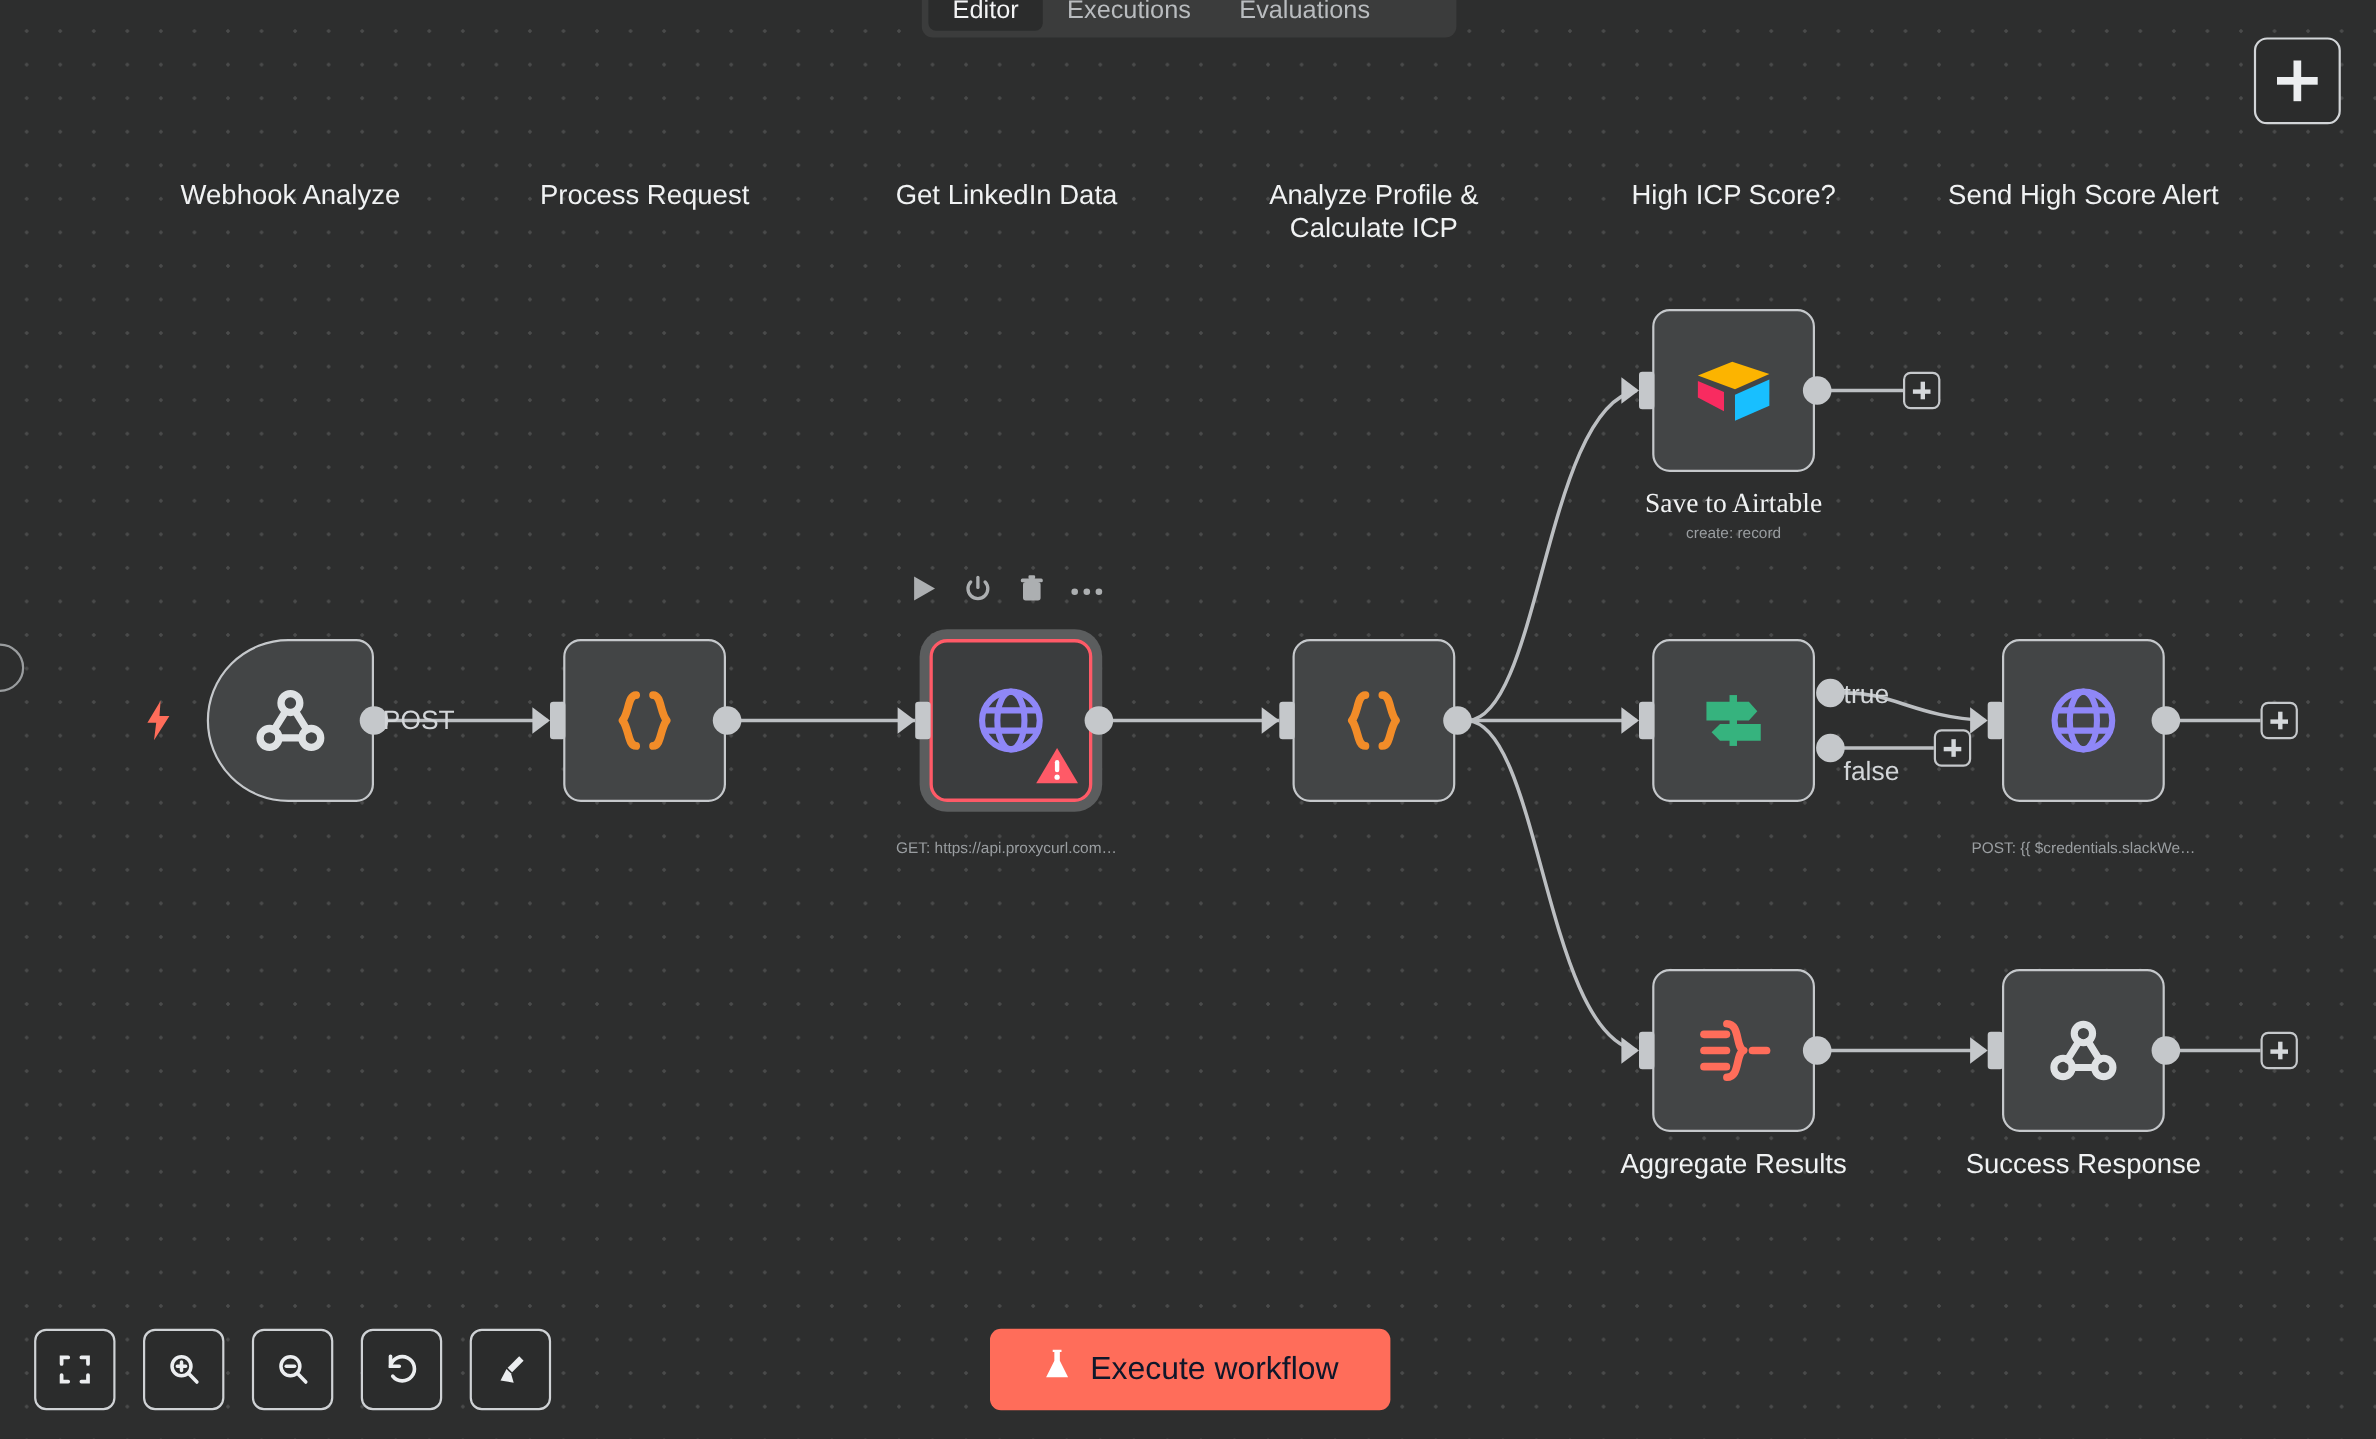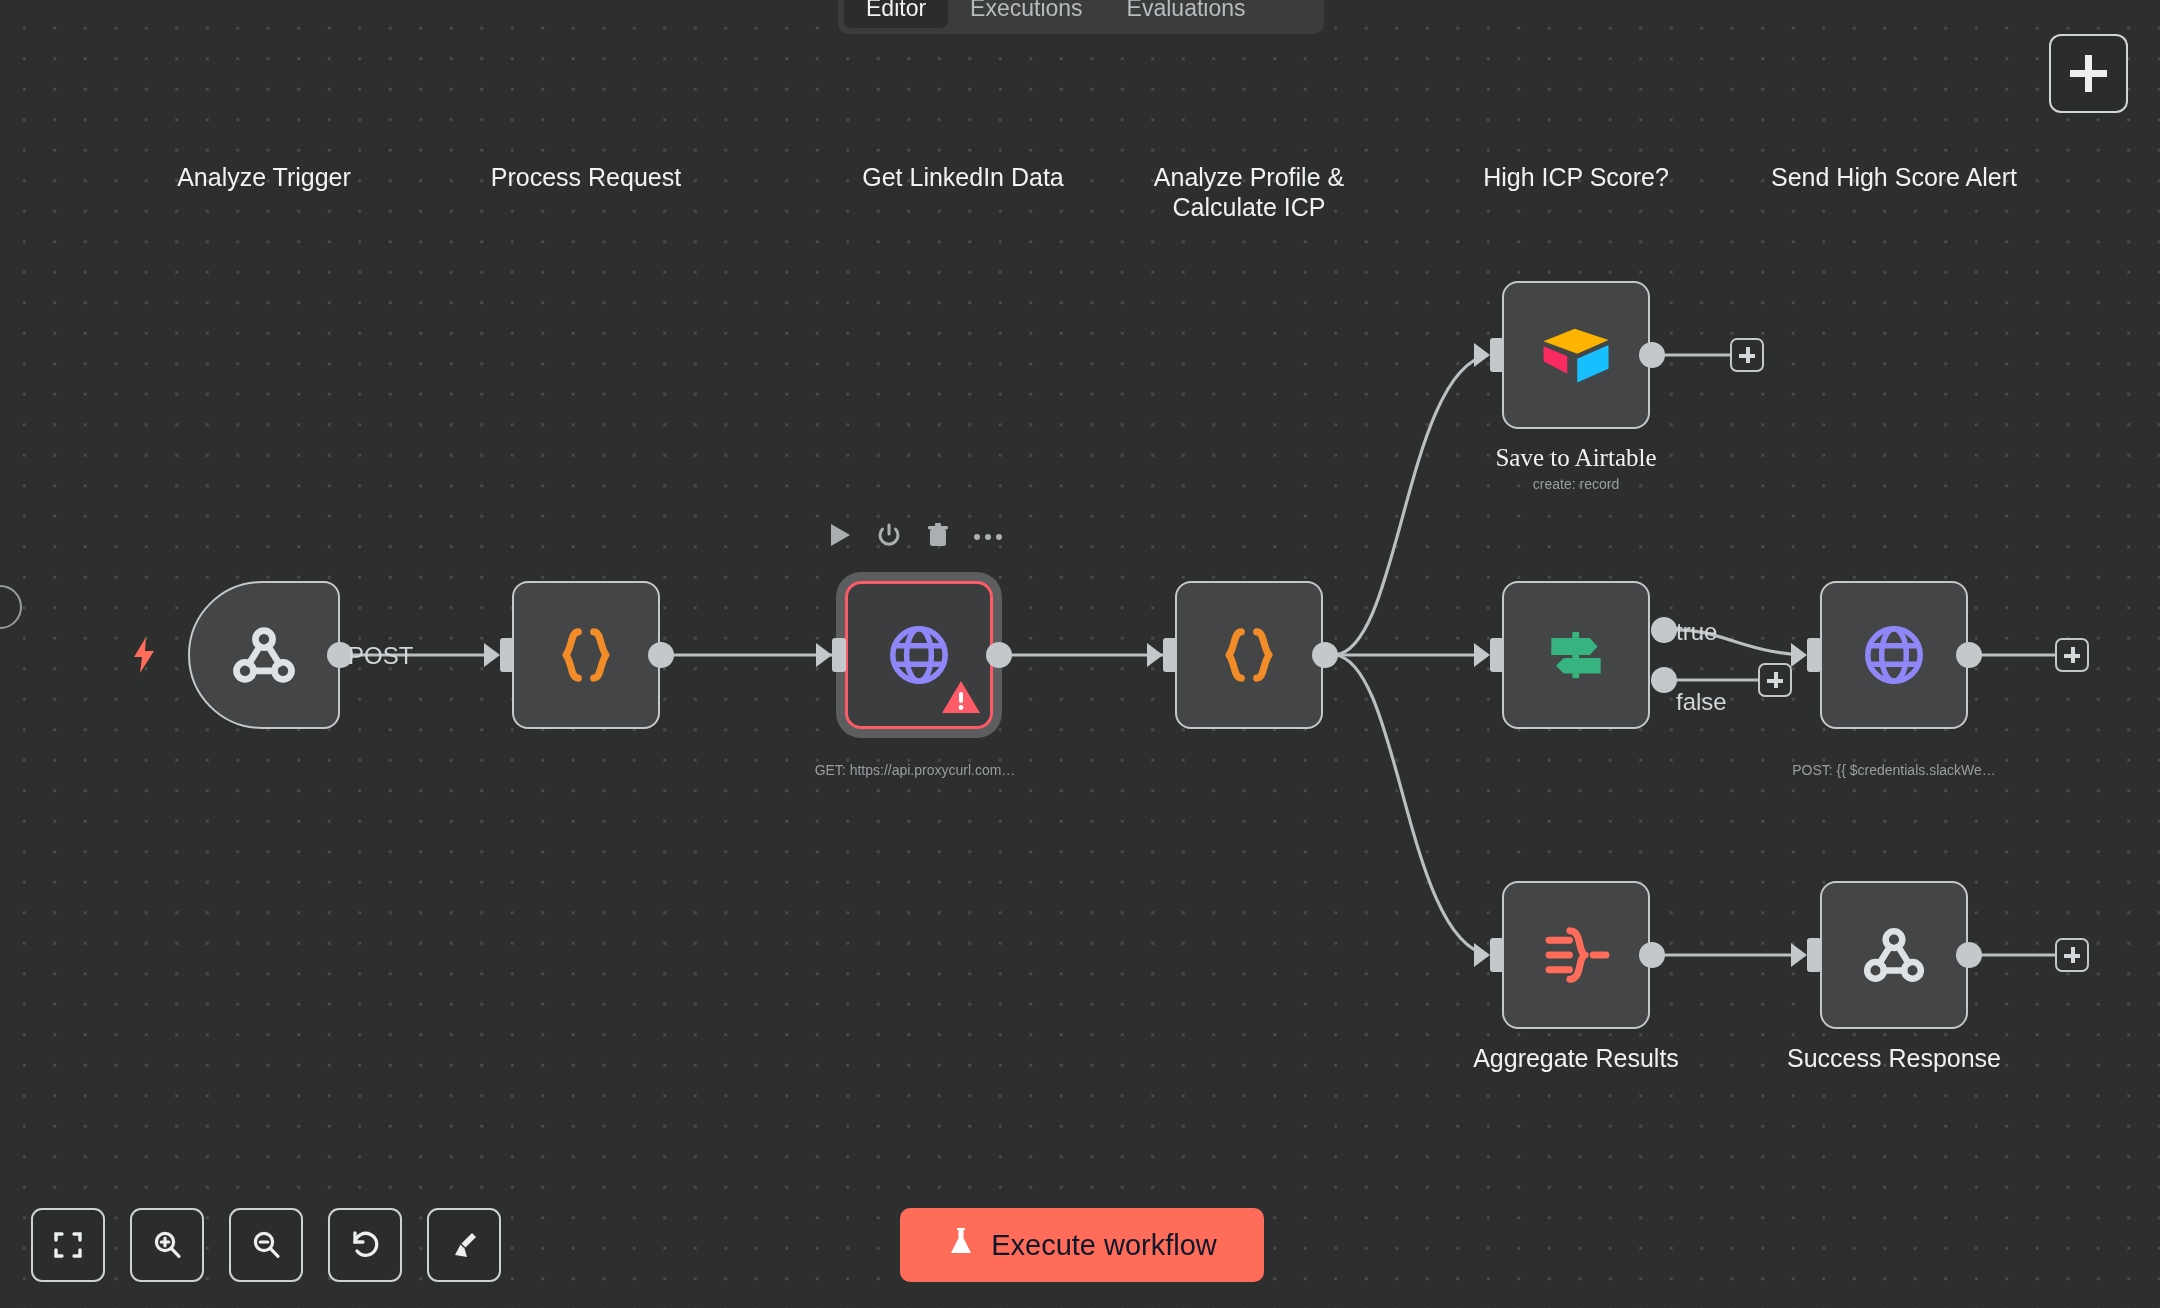--- a/index.html
+++ b/index.html
@@ -301,21 +301,21 @@
         <circle cx="12" cy="34" r="5.4"></circle>
         <circle cx="36" cy="34" r="5.4"></circle>
         <path d="M21.3 18.7 L14.6 29.4"></path>
         <path d="M17.4 34 L30.6 34"></path>
         <path d="M26.8 18.6 L33.5 29.4"></path>
       </g>
     </svg>
   </div>
   <div class="port-out" style="left:327px; top:642px;"></div>
   <span class="port-tag" style="left:348px; top:642px;">POST</span>
-  <div class="node-label" style="left:264px;">Analyze Trigger</div>
+  <div class="node-label" style="left:264px;">Webhook Analyze</div>
 
   <div class="port-in" style="left:500px; top:638px;"></div>
   <div class="node" style="left:512px; top:581px;">
     <svg width="74" height="74" viewBox="0 0 48 48">
       <g fill="none" stroke="#f28c28" stroke-width="4.6" stroke-linecap="round" stroke-linejoin="round">
         <path d="M19 9 C14 9 15 19 11 24 C15 29 14 39 19 39"></path>
         <path d="M29 9 C34 9 33 19 37 24 C33 29 34 39 29 39"></path>
       </g>
     </svg>
   </div>
@@ -333,21 +333,21 @@
     </svg>
     <span class="warn">
       <svg width="42" height="38" viewBox="0 0 42 38">
         <path d="M21 3 L40 35 L2 35 Z" fill="#ff5a67"></path>
         <rect x="19" y="14" width="4" height="11" rx="2" fill="#fff"></rect>
         <circle cx="21" cy="29.5" r="2.4" fill="#fff"></circle>
       </svg>
     </span>
   </div>
   <div class="port-out" style="left:986px; top:642px;"></div>
-  <div class="node-label" style="left:915px;margin-left:48px;">Get LinkedIn Data</div>
+  <div class="node-label" style="left:915px;">Get LinkedIn Data</div>
   <div class="node-sub" style="left:915px; top:762px;">GET: https://api.proxycurl.com…</div>
 
   <div class="port-in" style="left:1163px; top:638px;"></div>
   <div class="node" style="left:1175px; top:581px;">
     <svg width="74" height="74" viewBox="0 0 48 48">
       <g fill="none" stroke="#f28c28" stroke-width="4.6" stroke-linecap="round" stroke-linejoin="round">
         <path d="M19 9 C14 9 15 19 11 24 C15 29 14 39 19 39"></path>
         <path d="M29 9 C34 9 33 19 37 24 C33 29 34 39 29 39"></path>
       </g>
     </svg>

